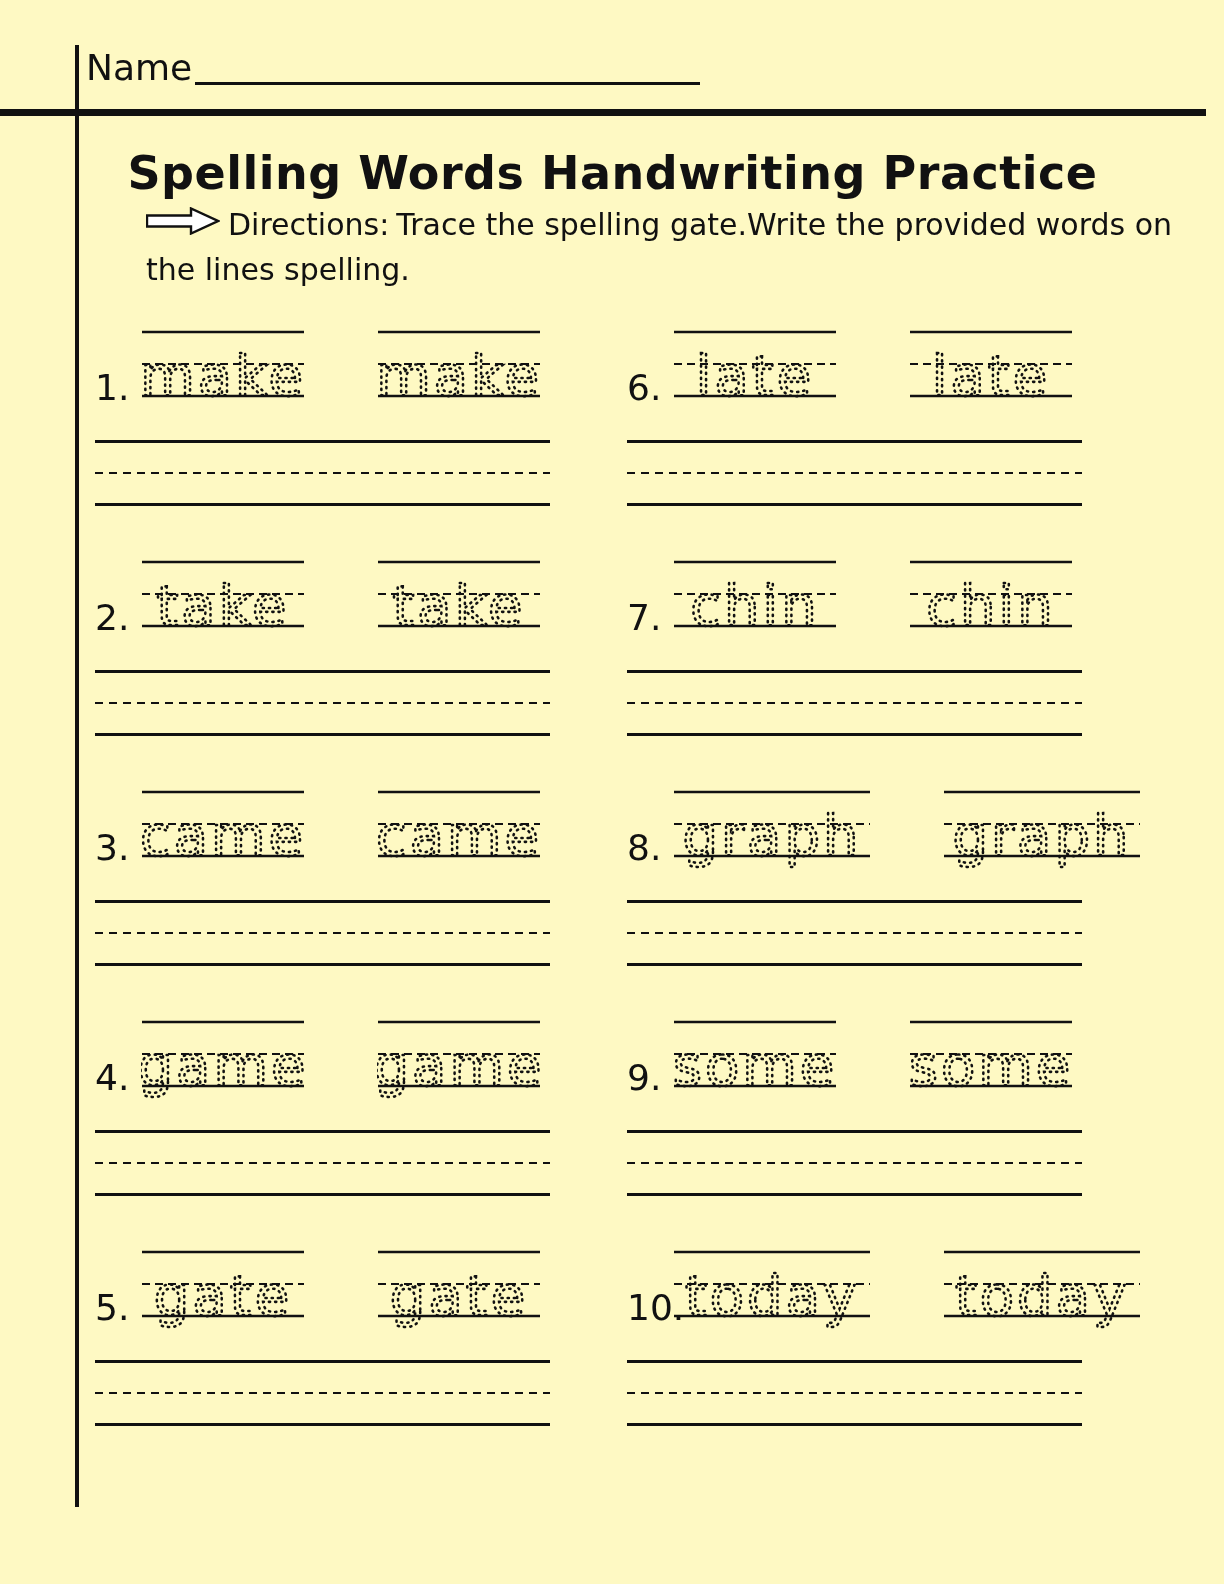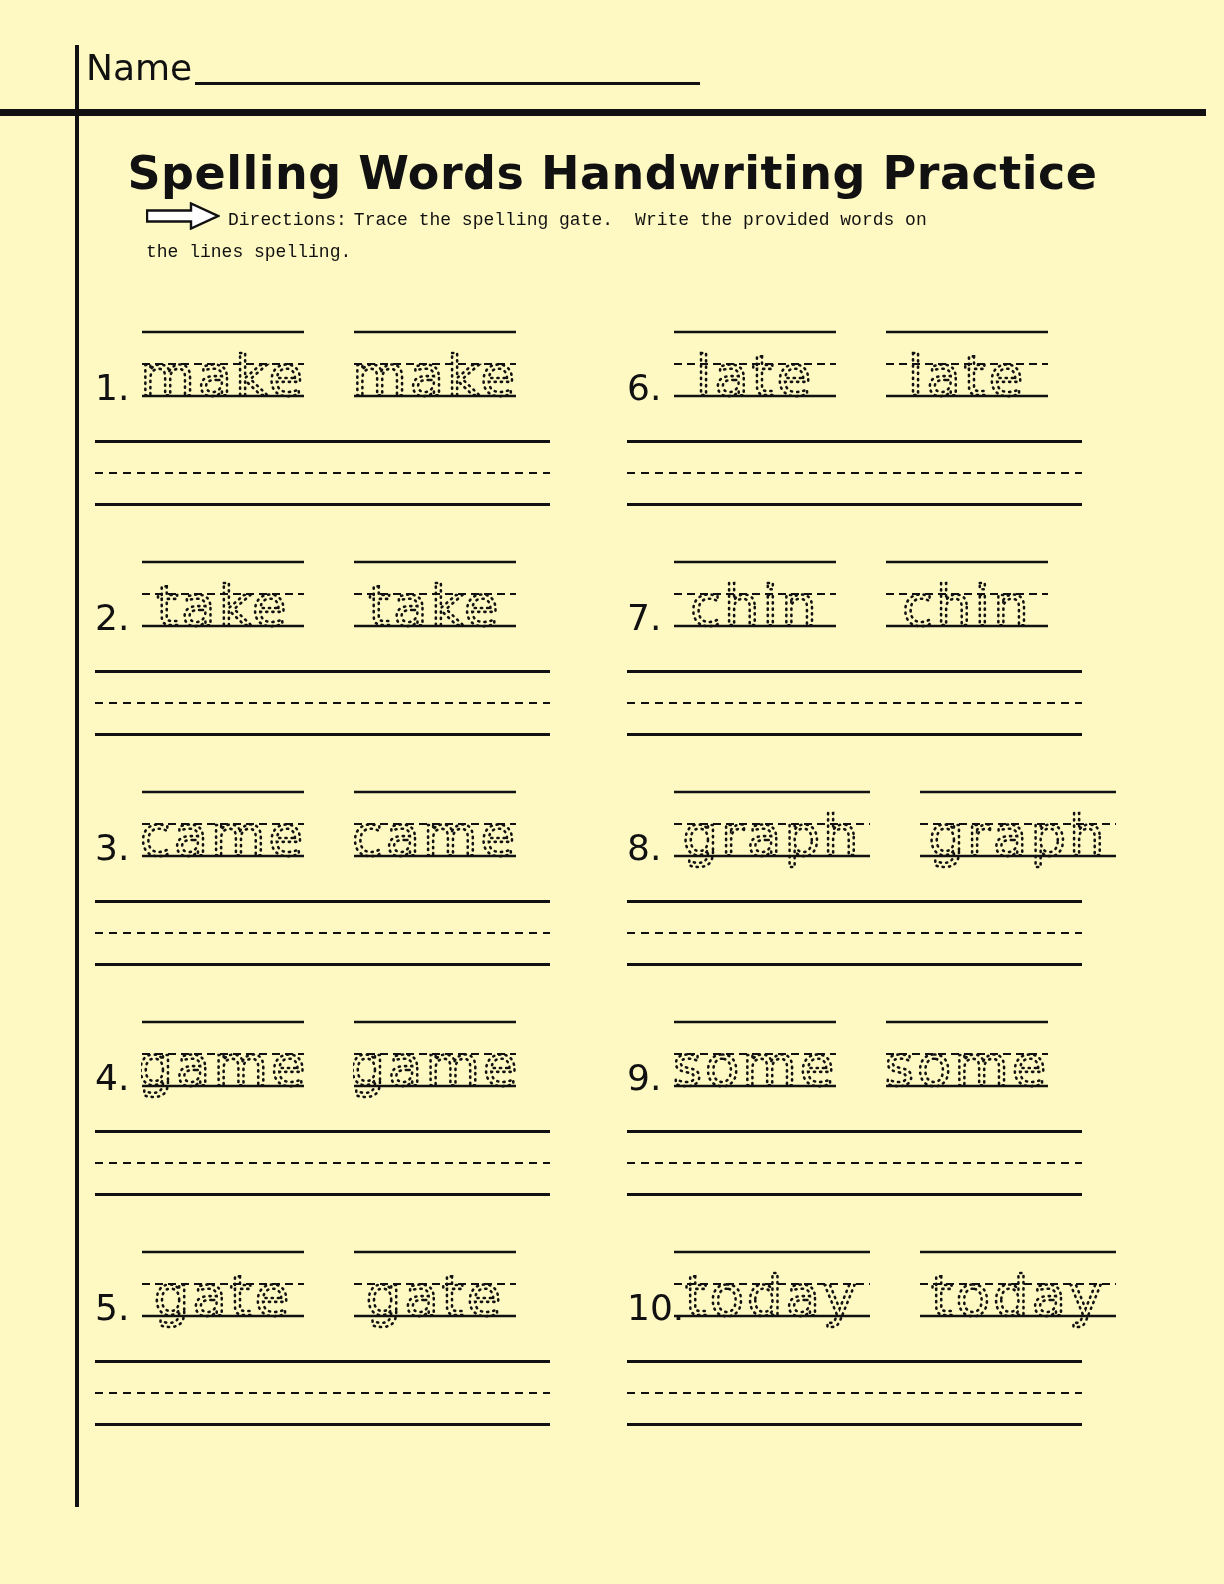--- a/index.html
+++ b/index.html
@@ -14,31 +14,31 @@
   
   .name-row { position:absolute; left:86px; top:48px; display:flex; align-items:flex-end; }
   .name-label { font-size:36px; line-height:1.1; }
   .name-line { width:505px; height:3px; background:#111; margin-left:3px; margin-bottom:3px; }
 
   
   .title { position:absolute; left:90px; top:126px; width:1045px; text-align:center;
            font-size:46px; font-weight:bold; letter-spacing:0.5px;margin-top:20px; }
 
   
-  .directions { position:absolute; left:146px; top:202px; width:930px; font-size:18px; line-height:1.5;font-family:Liberation Mono, monospace; }
+  .directions { position:absolute; left:146px; top:202px; width:930px; font-size:30px; line-height:1.5; }
   .dir-line1 { display:flex; align-items:center; white-space:nowrap; }
   .arrow-icon { margin-right:8px; flex:0 0 auto; }
   .dir-gap { display:inline-block; width:22px; }
   .dir-label { margin-right:7px; }
 
   
   .item { position:absolute; width:455px; }
   .trace-row { display:flex; align-items:flex-end; height:102px; }
   .num { min-width:38px; margin-right:8px; margin-bottom:24px; font-size:36px; line-height:1; }
-  .blocks { display:flex; gap:48px; align-items:flex-end; }
+  .blocks { display:flex; gap:72px; align-items:flex-end; }
   .trace-block { display:inline-block; line-height:0; }
 
   
   .write-lines { margin-top:10px; width:100%; }
   .wl { width:100%; }
   .wl.solid { height:3px; background:#111; }
   .wl.dashed { height:2px; margin:29px 0;
     background:repeating-linear-gradient(90deg,#111 0 8px,transparent 8px 14px); }
 
   

